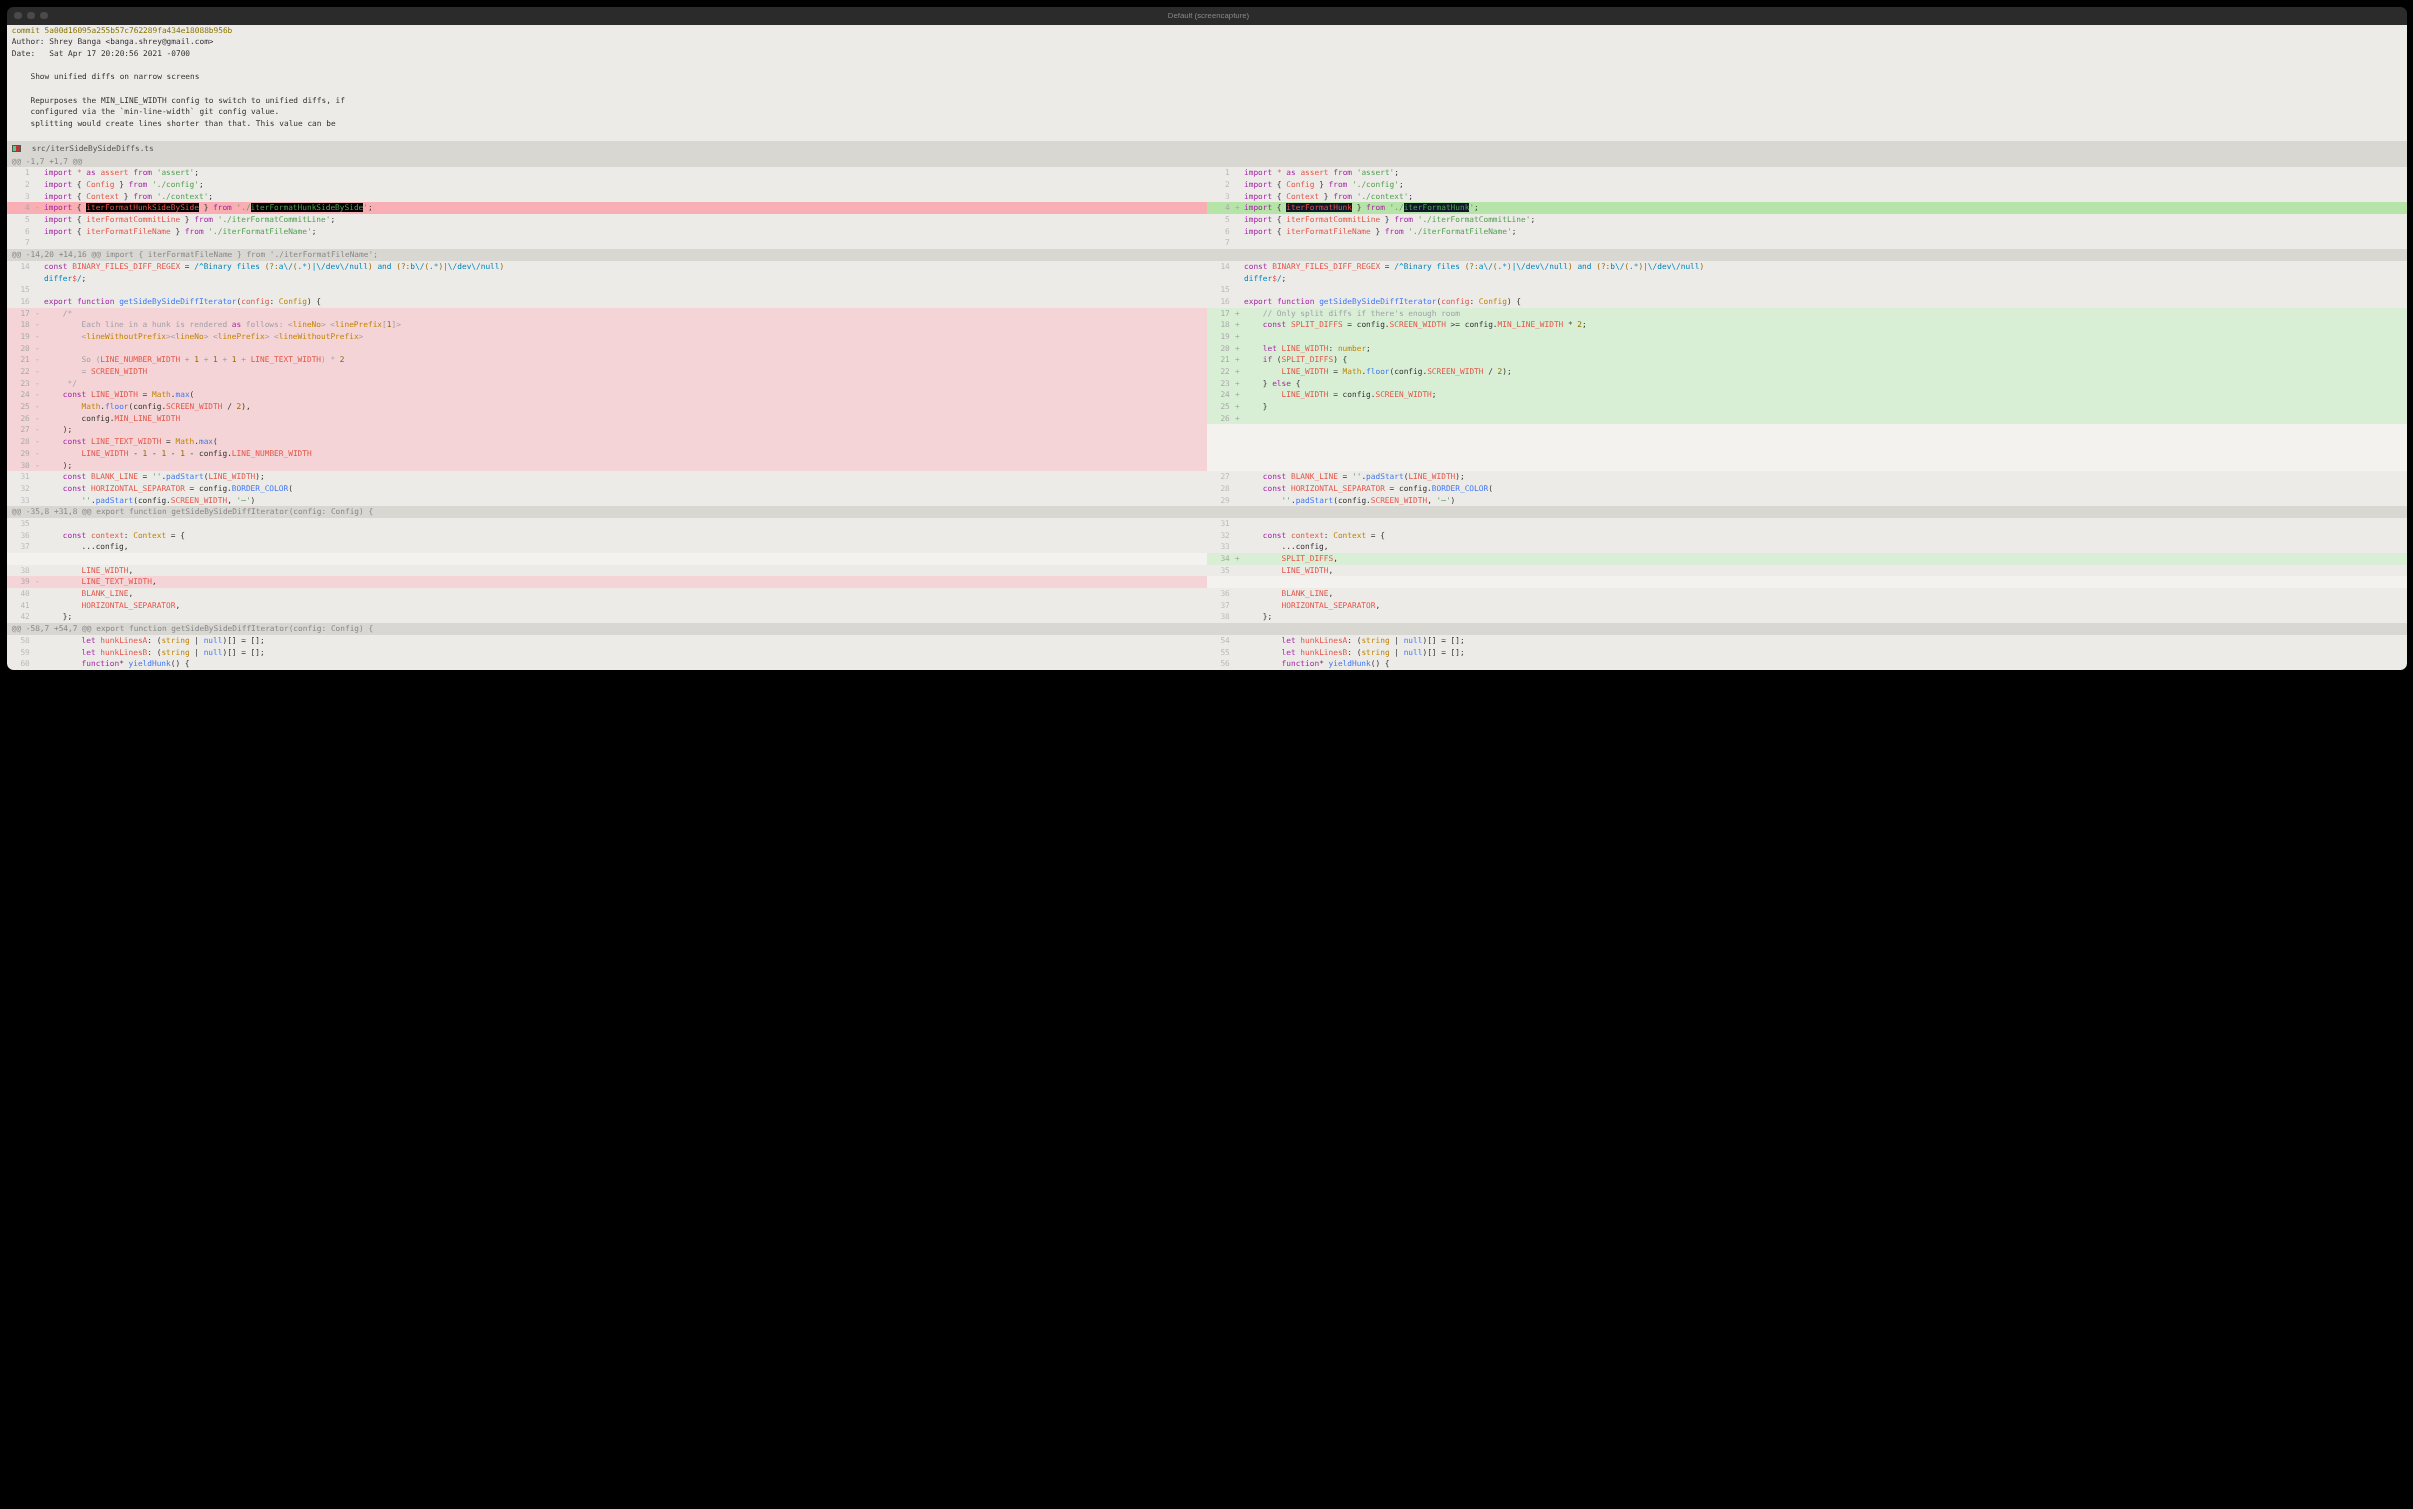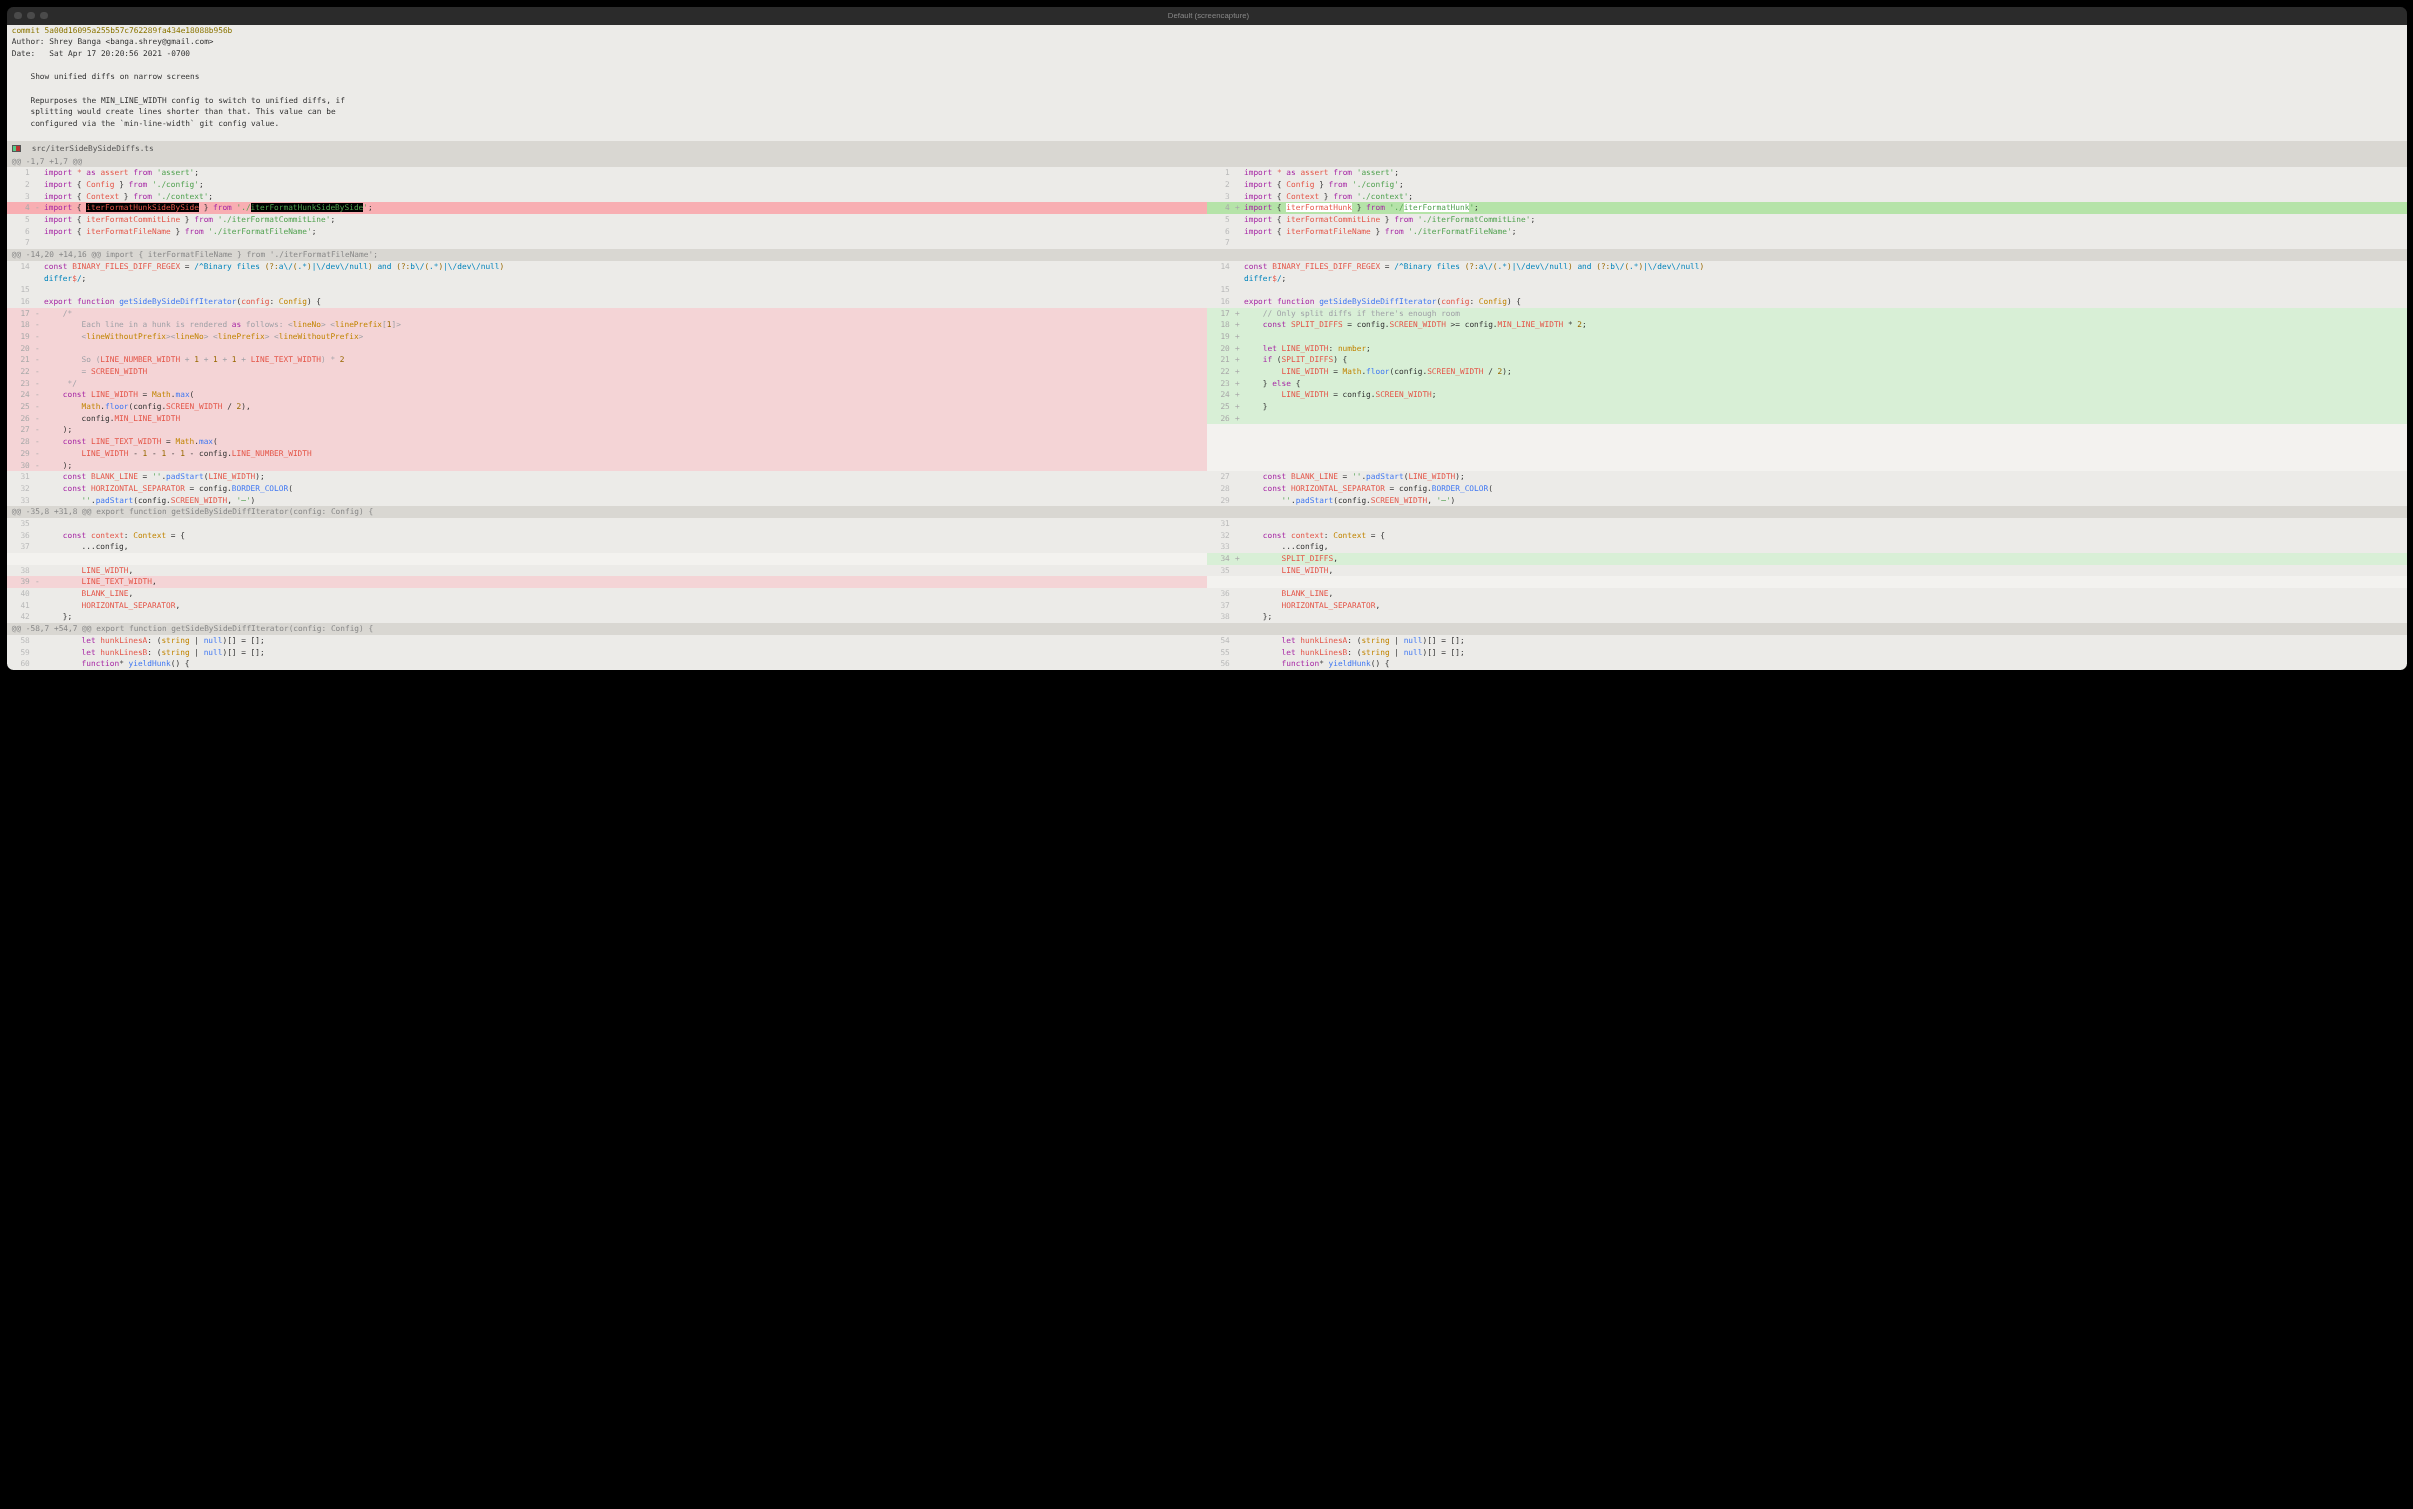--- a/index.html
+++ b/index.html
@@ -60,21 +60,21 @@
   .kw2 { color: #4078f2; }
   .str { color: #50a14f; margin-top: 48px; }
   .type { color: #c18401; }
   .num { color: #986801; }
   .fn { color: #4078f2; text-align: center; }
   .id { color: #e45649; }
   .cmt { color: #a0a1a7; font-style: normal; }
   .regex { color: #0184bc; }
   .regexg { color: #986801; }
   .strike { background: #000000; }
-  .strikeadd { background: #ffffff; }
+  .strikeadd { background: #0f172a; }
 </style>
 </head>
 <body>
 
 <div class="window">
   <div class="titlebar">
     <div class="traffic-lights">
       <div class="tl"></div>
       <div class="tl"></div>
       <div class="tl"></div>
@@ -85,22 +85,22 @@
   <div class="terminal">
 
     <div class="commit-header">
       <div class="commit-line"><span class="hash">commit </span><span class="hash">5a00d16095a255b57c762289fa434e18088b956b</span></div>
       <div class="commit-line">Author: Shrey Banga &lt;banga.shrey@gmail.com&gt;</div>
       <div class="commit-line">Date:   Sat Apr 17 20:20:56 2021 -0700</div>
       <div class="commit-line">&nbsp;</div>
       <div class="commit-line">    Show unified diffs on narrow screens</div>
       <div class="commit-line">&nbsp;</div>
       <div class="commit-line">    Repurposes the MIN_LINE_WIDTH config to switch to unified diffs, if</div>
+      <div class="commit-line">    configured via the `min-line-width` git config value.</div>
       <div class="commit-line">    splitting would create lines shorter than that. This value can be</div>
-      <div class="commit-line">    configured via the `min-line-width` git config value.</div>
       <div class="commit-line">&nbsp;</div>
     </div>
 
     <div class="file-header">
       <span class="file-icon"></span>
       <span>src/iterSideBySideDiffs.ts</span>
     </div>
 
     <div class="hunk-header">@@ -1,7 +1,7 @@</div>
     <div class="diff-body">

